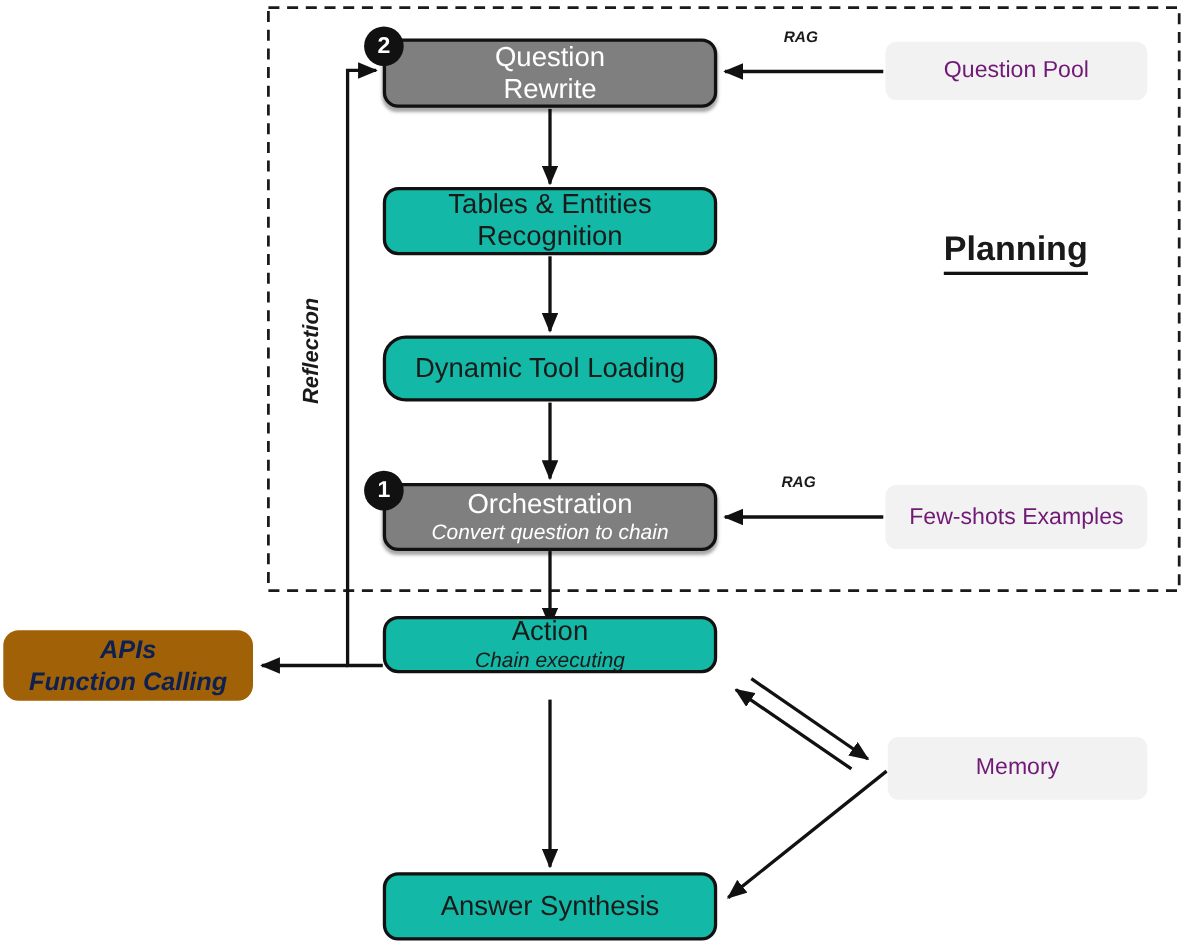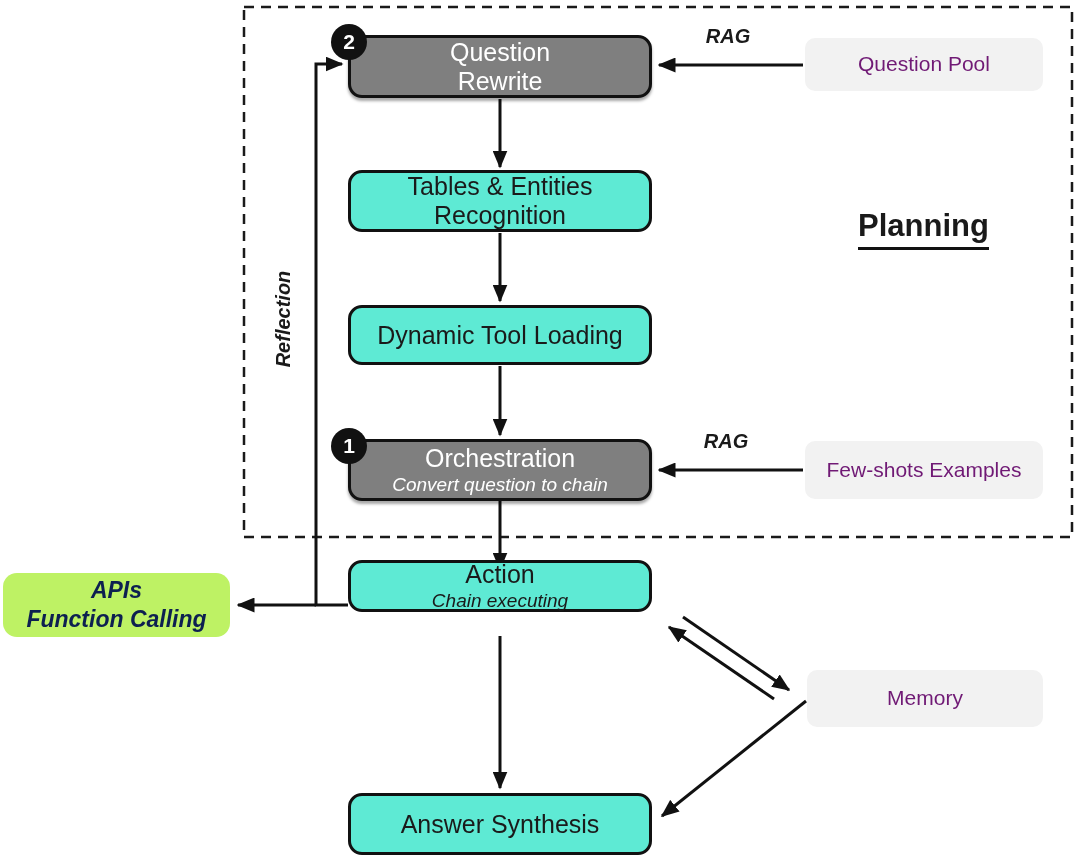--- a/index.html
+++ b/index.html
@@ -3,40 +3,40 @@
 <meta charset="utf-8">
 <style>
   * { margin:0; padding:0; box-sizing:border-box; }
   html,body { background:#ffffff; }
   body { font-family:"Liberation Sans", sans-serif; color:#1a1a1a; }
   .canvas { position:relative; width:1080px; height:858px; background:#ffffff; overflow:hidden; }
   svg.wires { position:absolute; left:0; top:0; width:1080px; height:858px; }
 
   .node { position:absolute; display:flex; flex-direction:column; align-items:center;
           justify-content:center; text-align:center; }
-  .node.process { background:#5eead4; border:3px solid #111111; border-radius:14px; }
+  .node.process { background:#14b8a6; border:3px solid #111111; border-radius:14px; }
   .node.stage   { background:#7f7f7f; border:3px solid #111111; border-radius:14px;
                   color:#ffffff; box-shadow:0 3px 3px rgba(0,0,0,0.35); }
   .node.data    { background:#f2f2f2; border-radius:10px; color:#701a75; }
-  .node.api     { background:#bef264; border-radius:14px; color:#0d2050;
+  .node.api     { background:#a16207; border-radius:14px; color:#0d2050;
                   font-weight:bold; font-style:italic; }
 
   .title    { font-size:25px; line-height:1.16; white-space:pre-line; }
   .subtitle { font-size:19px; font-style:italic; line-height:1.2; margin-top:1px; }
   .node.data .title { font-size:21px; }
   .node.api  .title { font-size:23px; }
   .node.api  .subtitle { font-size:23px; font-style:italic; font-weight:bold; margin-top:2px; }
 
   .badge { position:absolute; left:-20px; top:-14px; width:36px; height:36px;
            background:#111111; color:#ffffff; border-radius:50%;
            font-weight:bold; font-size:21px; display:flex; align-items:center;
            justify-content:center; }
 
   .lbl { position:absolute; font-weight:bold; }
-  .lbl-rag { font-style:italic; font-size:20px; width:60px; text-align:center; }
+  .lbl-rag { font-style:italic; font-size:14px; width:60px; text-align:center; }
   .lbl-planning { left:858px; top:208px; width:200px; font-size:31px; }
   .lbl-planning span { display:inline-block; border-bottom:3px solid #111111; padding-bottom:3px; }
   .lbl-reflection { left:229px; top:306px; width:112px; height:26px; text-align:center;
                     font-style:italic; font-size:20px; transform:rotate(-90deg); }
 </style>
 </head>
 <body>
 
 <div class="canvas">
 
@@ -75,21 +75,21 @@
     <span class="badge">1</span>
     <div class="title">Orchestration</div>
     <div class="subtitle">Convert question to chain</div>
   </div>
 
   <div class="node process" style="left:348px; top:170px; width:304px; height:62px;">
     <div class="title">Tables &amp; Entities
 Recognition</div>
   </div>
 
-  <div class="node process" style="left:348px; top:305px; width:304px; height:60px;">
+  <div class="node process" style="left:348px; top:305px; width:304px; height:60px;border-radius:21px;">
     <div class="title">Dynamic Tool Loading</div>
   </div>
 
   <div class="node process" style="left:348px; top:560px; width:304px; height:52px;">
     <div class="title">Action</div>
     <div class="subtitle">Chain executing</div>
   </div>
 
   <div class="node process" style="left:348px; top:793px; width:304px; height:62px;">
     <div class="title">Answer Synthesis</div>

